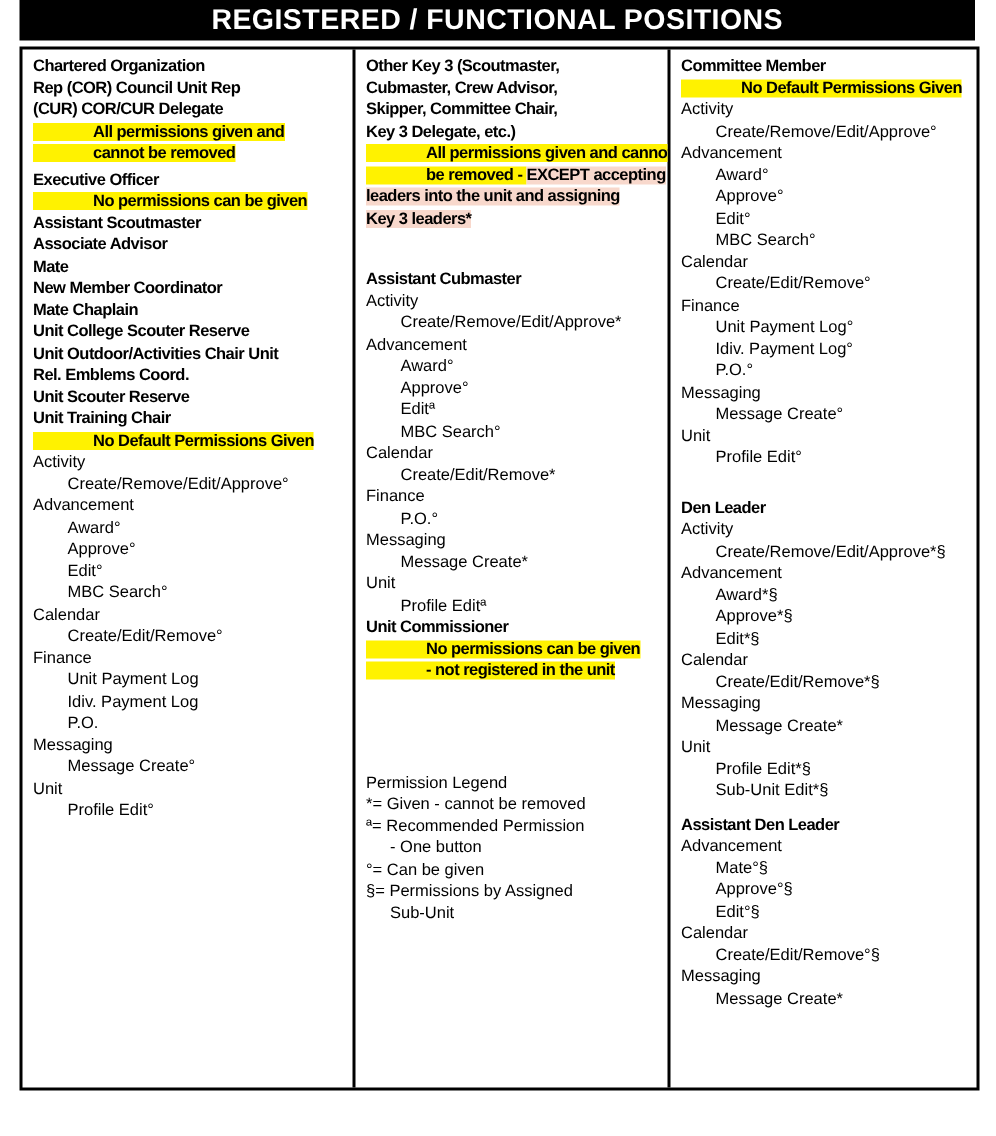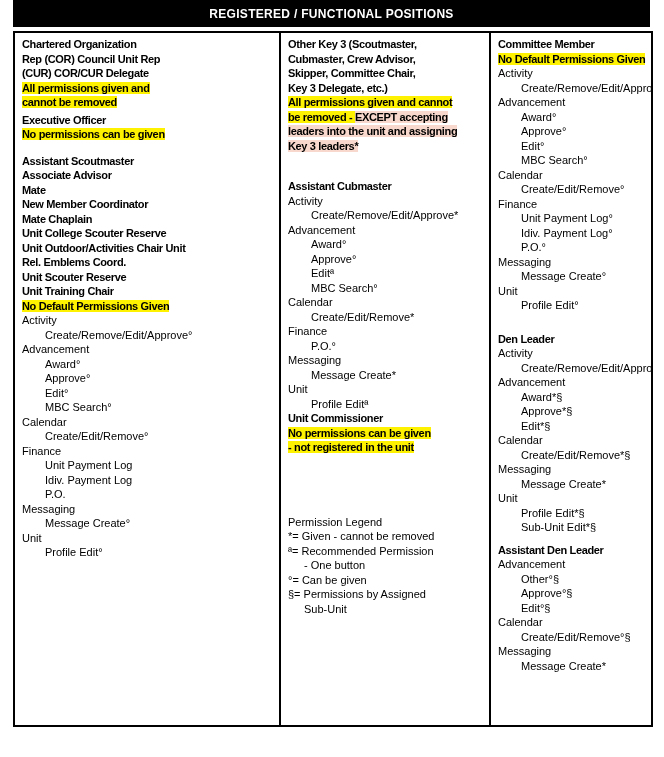--- a/index.html
+++ b/index.html
@@ -3,39 +3,39 @@
 <meta charset="utf-8">
 <style>
   html,body { margin:0; padding:0; background:#ffffff; }
   .page {
     position:relative; width:664px; height:757px; background:#fff;
     font-family:"Liberation Sans", sans-serif; color:#000; overflow:hidden;
   }
   .header-bar {
     position:absolute; left:13px; top:0; width:637px; height:27px;
     background:#000; color:#fff; display:flex; align-items:center; justify-content:center;
-    font-weight:bold; font-size:12px; letter-spacing:0.3px;
+    font-weight:bold; font-size:19px; letter-spacing:0.3px;
   }
   .table-body {
     position:absolute; left:13px; top:31px; width:640px; height:696px;
     box-sizing:border-box; border:2px solid #000; display:flex; background:#fff;
   }
   .col { box-sizing:border-box; padding:4px 4px 0 7px; overflow:hidden; }
-  .col-0 { width:266px; border-right:2px solid #000; }
+  .col-0 { width:222px; border-right:2px solid #000; }
   .col-1 { width:210px; border-right:2px solid #000; }
   .col-2 { flex:1; }
   .block { margin:0; }
   .line {
     font-size:11px; line-height:14.5px; white-space:nowrap;
   }
   .line.b { font-weight:bold; letter-spacing:-0.35px; }
   .line.ind { padding-left:23px; }
   .block.legend .line { font-size:11px; }
   .block.legend .line.ind { padding-left:16px; }
-  .hl-y { background: var(--hl-y, #fff200); }
+  .hl-y { background: var(--hl-y, #fff200); padding-left: 40px; }
   .hl-p { background: var(--hl-p, #f8d8cc); }
 </style>
 </head>
 <body>
 
 <div class="page">
   <div class="header-bar" style="background: rgb(0, 0, 0); color: rgb(255, 255, 255);">
     <span>REGISTERED / FUNCTIONAL POSITIONS</span>
   </div>
   <div class="table-body">
@@ -44,21 +44,21 @@
           <div class="line b"><span>Chartered Organization</span></div>
           <div class="line b"><span>Rep (COR) Council Unit Rep</span></div>
           <div class="line b"><span>(CUR) COR/CUR Delegate</span></div>
           <div class="line b"><span class="hl-y">All permissions given and</span></div>
           <div class="line b"><span class="hl-y">cannot be removed</span></div>
         </div>
         <div class="block" style="margin-top: 3px;">
           <div class="line b"><span>Executive Officer</span></div>
           <div class="line b"><span class="hl-y">No permissions can be given</span></div>
         </div>
-        <div class="block" style="margin-top: 12px;">
+        <div class="block" style="">
           <div class="line b"><span>Assistant Scoutmaster</span></div>
           <div class="line b"><span>Associate Advisor</span></div>
           <div class="line b"><span>Mate</span></div>
           <div class="line b"><span>New Member Coordinator</span></div>
           <div class="line b"><span>Mate Chaplain</span></div>
           <div class="line b"><span>Unit College Scouter Reserve</span></div>
           <div class="line b"><span>Unit Outdoor/Activities Chair Unit</span></div>
           <div class="line b"><span>Rel. Emblems Coord.</span></div>
           <div class="line b"><span>Unit Scouter Reserve</span></div>
           <div class="line b"><span>Unit Training Chair</span></div>
@@ -160,21 +160,21 @@
           <div class="line ind"><span>Create/Edit/Remove*§</span></div>
           <div class="line"><span>Messaging</span></div>
           <div class="line ind"><span>Message Create*</span></div>
           <div class="line"><span>Unit</span></div>
           <div class="line ind"><span>Profile Edit*§</span></div>
           <div class="line ind"><span>Sub-Unit Edit*§</span></div>
         </div>
         <div class="block" style="margin-top: 8px;">
           <div class="line b"><span>Assistant Den Leader</span></div>
           <div class="line"><span>Advancement</span></div>
-          <div class="line ind"><span>Other°§</span></div>
+          <div class="line ind"><span>Mate°§</span></div>
           <div class="line ind"><span>Approve°§</span></div>
           <div class="line ind"><span>Edit°§</span></div>
           <div class="line"><span>Calendar</span></div>
           <div class="line ind"><span>Create/Edit/Remove°§</span></div>
           <div class="line"><span>Messaging</span></div>
           <div class="line ind"><span>Message Create*</span></div>
         </div>
       </div>
   </div>
 </div>

